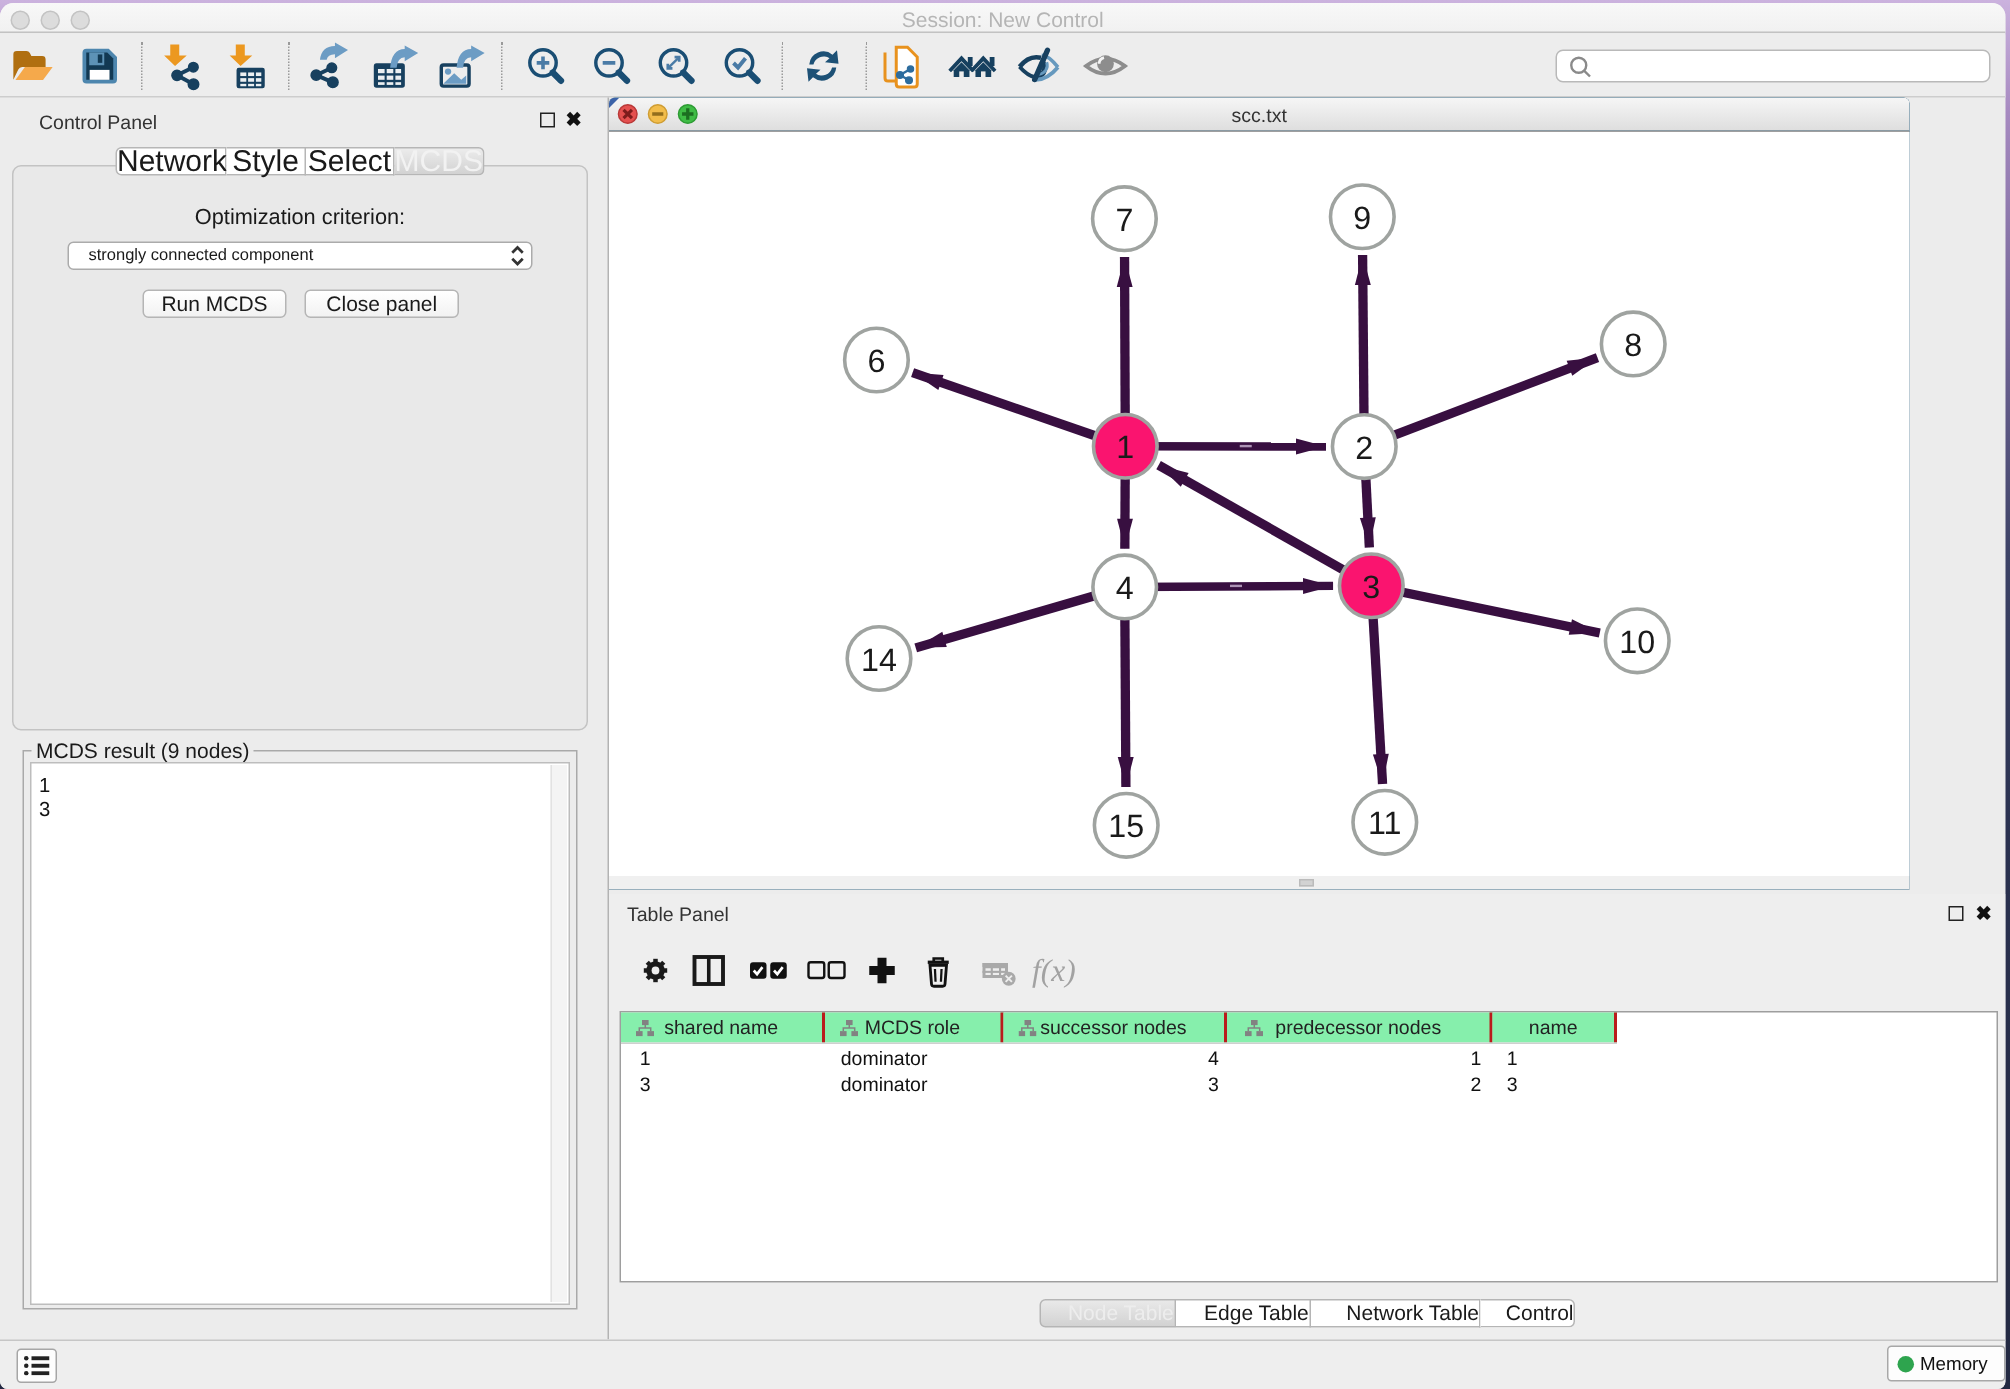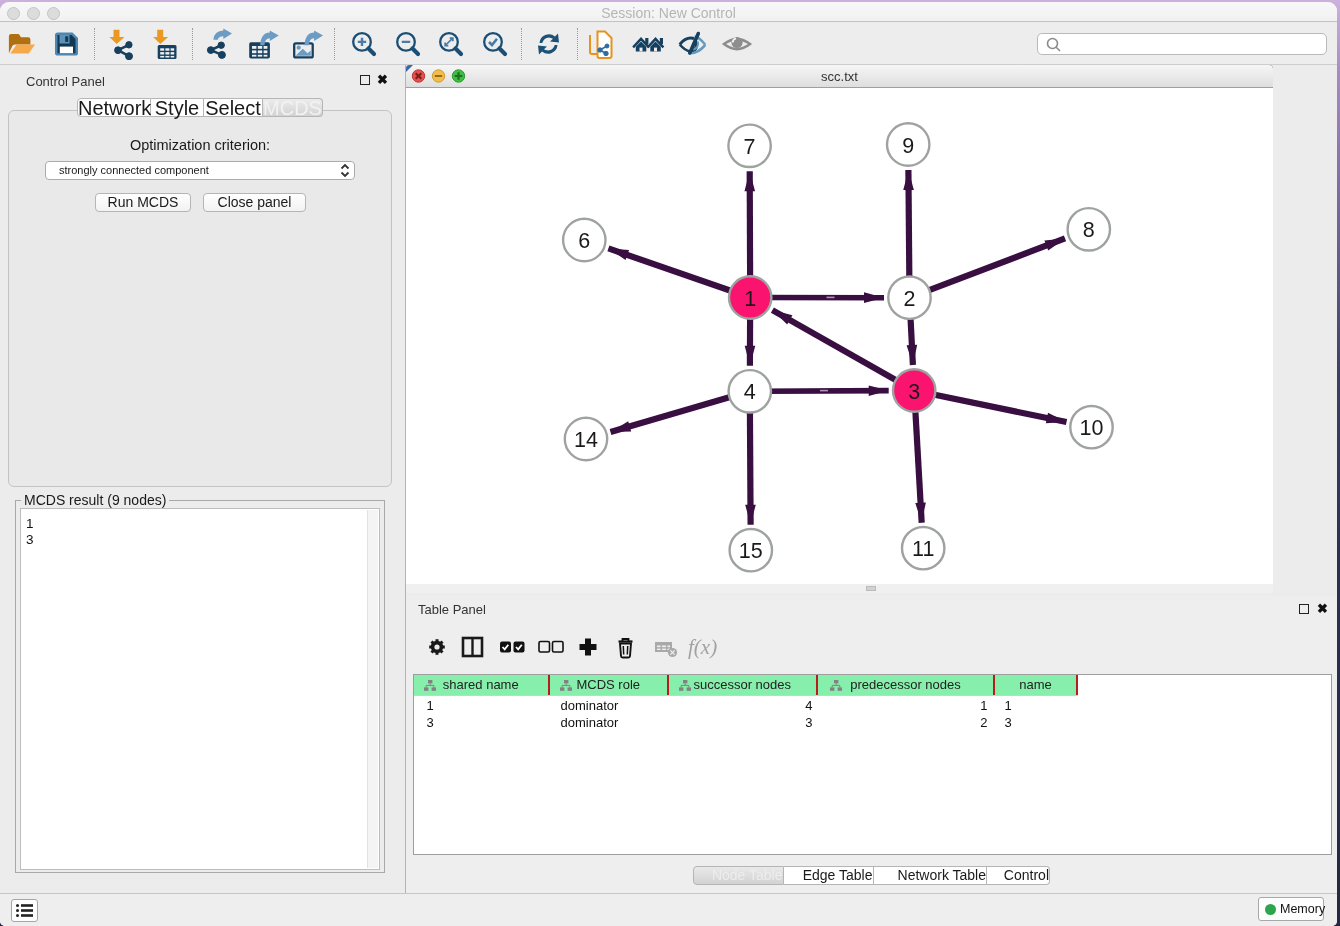--- a/index.html
+++ b/index.html
@@ -454,18 +454,18 @@
     <div style="position:absolute;left:11px;top:5px;width:27px;height:23px;background:#fdfdfd;border:1px solid #a6a6a6;border-radius:3px;">
       <svg width="17" height="13" viewBox="0 0 17 13" style="position:absolute;left:4px;top:4px;">
         <circle cx="1.5" cy="1.5" r="1.5" fill="#222"></circle>
           <rect x="5" y="0.2" width="12" height="2.6" fill="#222"></rect>
         <circle cx="1.5" cy="6.5" r="1.5" fill="#222"></circle>
           <rect x="5" y="5.2" width="12" height="2.6" fill="#222"></rect>
         <circle cx="1.5" cy="11.5" r="1.5" fill="#222"></circle>
           <rect x="5" y="10.2" width="12" height="2.6" fill="#222"></rect>
       </svg>
     </div>
-    <div style="position:absolute;left:1258px;top:3px;width:66px;height:24px;background:#fdfdfd;border:1px solid #a8a8a8;border-radius:3px;">
+    <div style="position:absolute;left:1258px;top:3px;width:79px;height:24px;background:#fdfdfd;border:1px solid #a8a8a8;border-radius:3px;">
       <div style="position:absolute;left:6px;top:6px;width:11px;height:11px;border-radius:50%;background:#2ea44e;"></div>
       <div style="position:absolute;left:21px;top:4px;font-size:12.5px;color:#111;">Memory</div>
     </div>
   </div>
 </div>
 
 </body></html>

